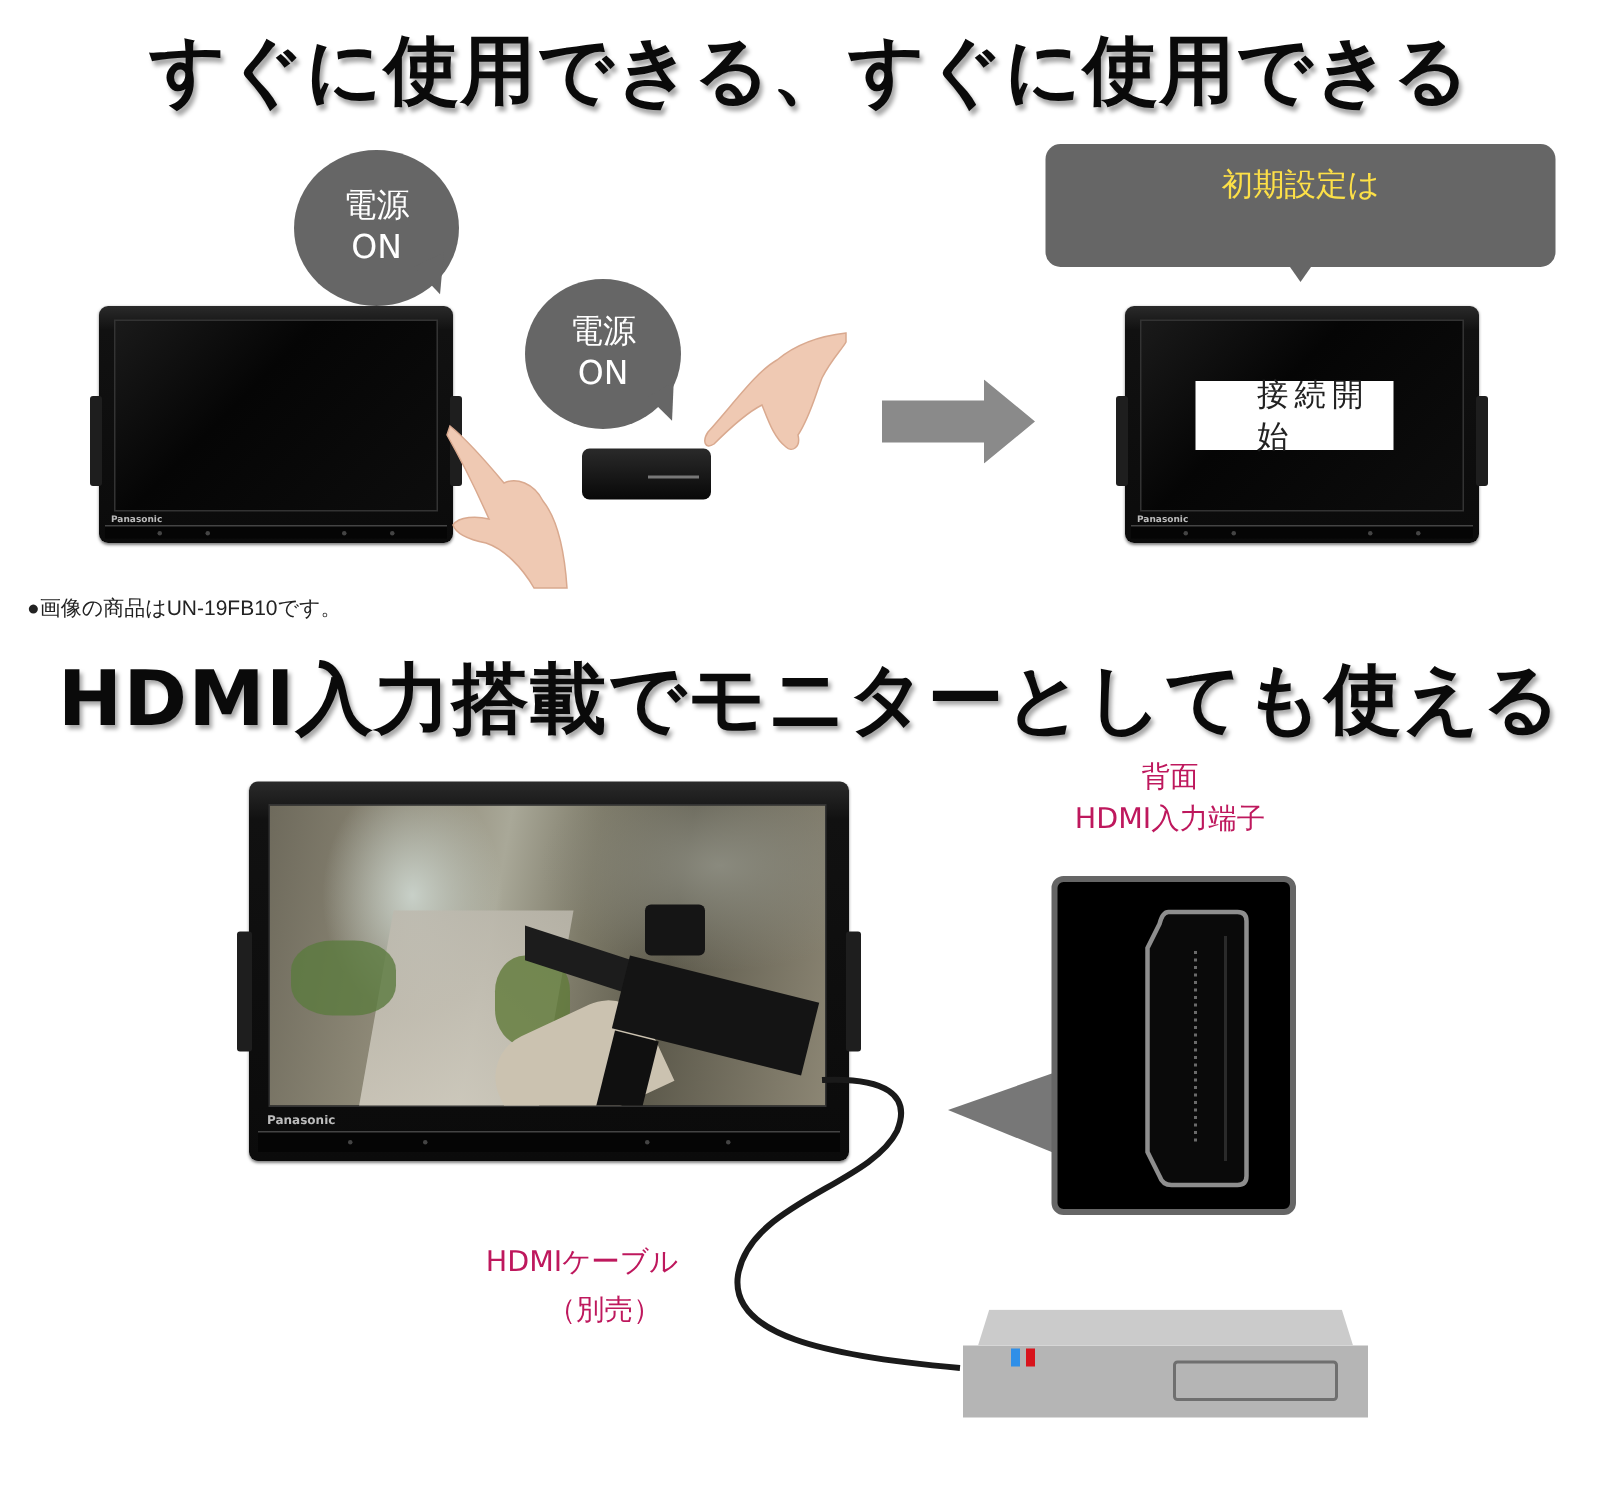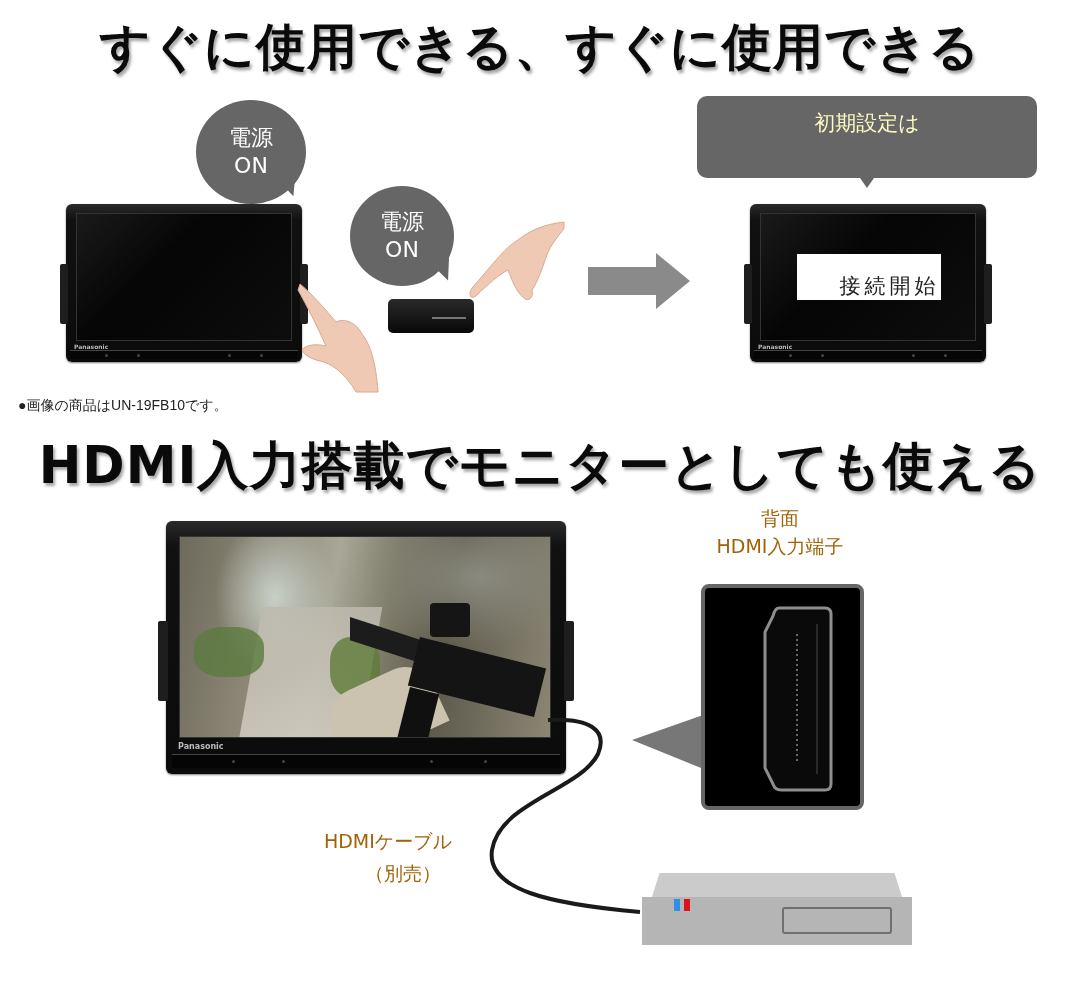--- a/index.html
+++ b/index.html
@@ -20,21 +20,21 @@
   
   .bubble-round {
     position: absolute; border-radius: 50%; background: #666666; color: #ffffff;
     display: flex; flex-direction: column; align-items: center; justify-content: center;
     font-family: "DejaVu Sans", sans-serif; font-size: 22px; line-height: 28px;
     font-weight: normal; text-align: center;
   }
   .bubble-tail { position: absolute; width: 0; height: 0; }
 
   .bubble-rect {
-    position: absolute; background: #666666; color: #fef9c3; border-radius: 10px;
+    position: absolute; background: #666666; color: #fde047; border-radius: 10px;
     font-family: "DejaVu Sans", sans-serif; font-size: 21px; line-height: 34px;
     text-align: center; padding-top: 10px;
   }
 
   
   .tv {
     position: absolute; background: linear-gradient(#2a2a2a, #111 10%, #0b0b0b);
     border-radius: 6px; box-shadow: 0 1px 2px rgba(0,0,0,0.5);
   }
   .tv .screen {
@@ -47,21 +47,21 @@
   .tv .bar {
     position: absolute; background: #050505; border-top: 1px solid #444;
   }
   .tv .side {
     position: absolute; background: #1e1e1e; border-radius: 2px;
   }
   .tv .dot { position: absolute; width: 3px; height: 3px; background: #444; border-radius: 50%; }
 
   .note { position: absolute; left: 18px; top: 397px; font-size: 14px; color: #222; font-family: Liberation Sans, sans-serif; }
 
-  .label { position: absolute; text-align: center; font-family: "DejaVu Sans", sans-serif; color: #a16207; }
+  .label { position: absolute; text-align: center; font-family: "DejaVu Sans", sans-serif; color: #be185d; }
 </style>
 </head>
 <body>
 
 <div class="headline h1">すぐに使用できる、すぐに使用できる</div>
 
 <div class="bubble-round" style="left:196px; top:100px; width:110px; height:104px;">
   <span>電源</span>
   <span>ON</span>
 </div>
@@ -104,21 +104,21 @@
 
 <div class="bubble-rect" style="left:697px; top:96px; width:340px; height:82px;">
   <div>初期設定は</div>
 </div>
 <div class="bubble-tail" style="left:860px; top:178px; border-left:7px solid transparent; border-right:7px solid transparent; border-top:10px solid #666;"></div>
 
 <div class="tv" style="left:750px; top:204px; width:236px; height:158px;">
   <div class="side" style="left:-6px; top:60px; width:8px; height:60px;"></div>
   <div class="side" style="left:234px; top:60px; width:8px; height:60px;"></div>
   <div class="screen" style="left:10px; top:9px; width:216px; height:128px;"></div>
-  <div class="abs" style="left:47px; top:50px; width:144px; height:46px; background:#fff; display:flex; align-items:flex-end; justify-content:center;padding-left:41px;">
+  <div class="abs" style="left:47px; top:50px; width:132px; height:46px; background:#fff; display:flex; align-items:center; justify-content:center;padding-left:41px;">
     <span style="font-size:21px; letter-spacing:4px; color:#222;">接続開始</span>
   </div>
   <div class="brand" style="left:8px; top:139px;">Panasonic</div>
   <div class="bar" style="left:4px; top:146px; width:228px; height:9px;">
     <div class="dot" style="left:35px; top:3px;"></div>
       <div class="dot" style="left:67px; top:3px;"></div>
     <div class="dot" style="left:158px; top:3px;"></div>
       <div class="dot" style="left:190px; top:3px;"></div>
   </div>
 </div>

